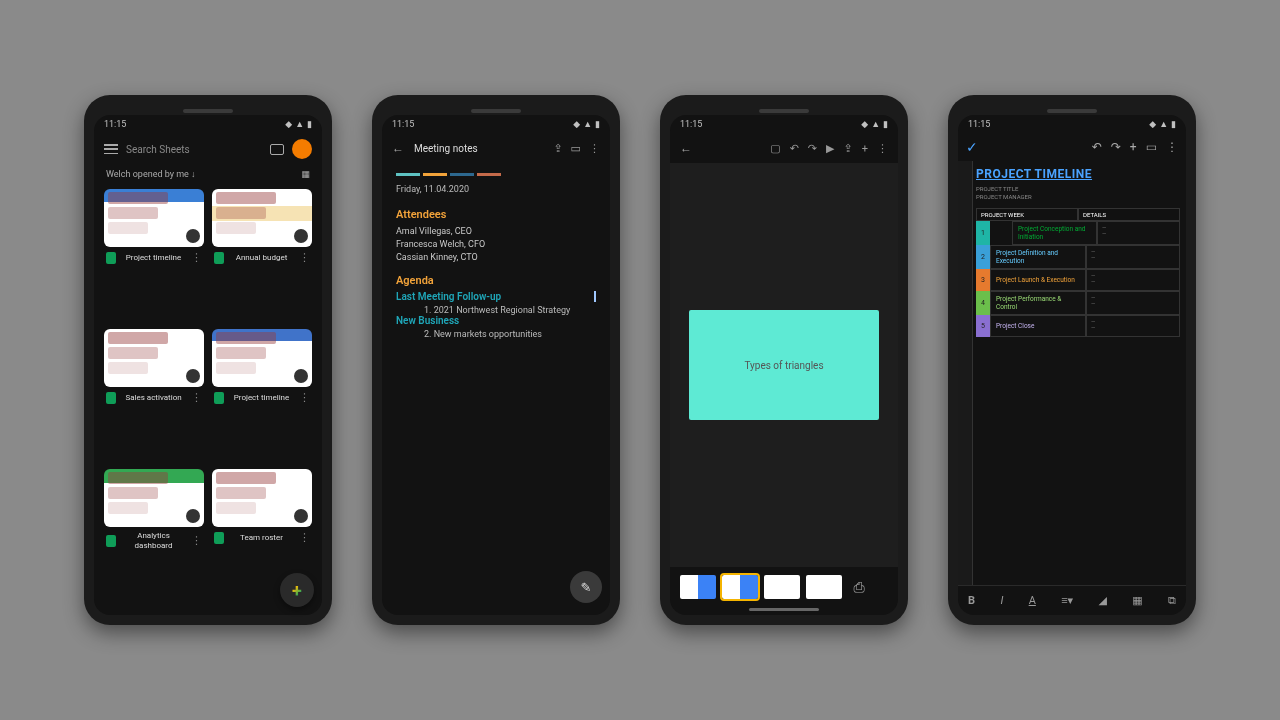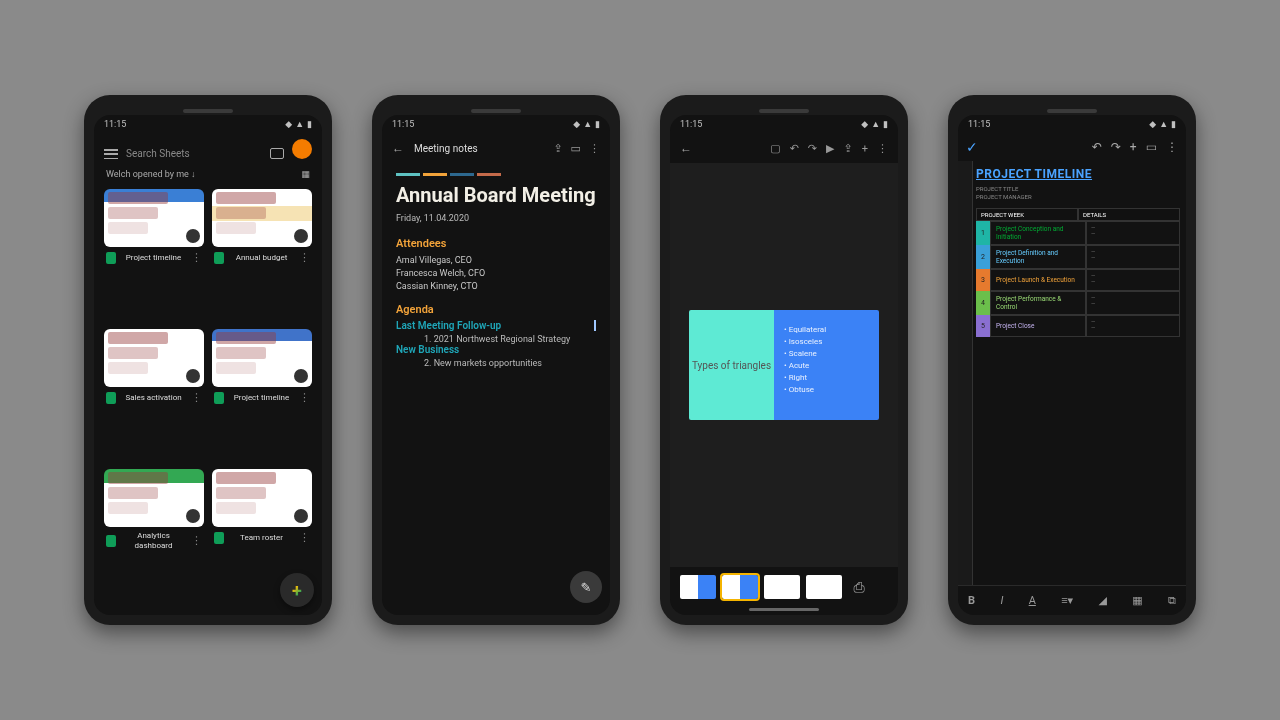--- a/index.html
+++ b/index.html
@@ -33,21 +33,21 @@
     margin-top:10px;
   }
   .status-bar {
     display:flex; justify-content:space-between; align-items:center;
     padding:4px 10px; font-size:9px; color:#c0c0c0;
   }
   .status-bar .icons span { margin-left:3px; font-size:9px; }
 
   
   .sheets-top {
-    display:flex; align-items:flex-end; padding:6px 10px; gap:8px;
+    display:flex; align-items:center; padding:6px 10px; gap:8px;
   }
   .ham { width:14px; height:10px; display:flex; flex-direction:column; justify-content:space-between; }
   .ham span { height:1.5px; background:#aaa; display:block; }
   .search-pl { flex:1; color:#888; font-size:10px; }
   .folder-icon { width:14px; height:11px; border:1.5px solid #aaa; border-radius:2px; position:relative; }
   .avatar { width:20px; height:20px; border-radius:50%; background:#f47c00; }
   .filter-row { display:flex; justify-content:space-between; align-items:center; padding:4px 12px; color:#aaa; font-size:9px; }
   .grid { flex:1; display:grid; grid-template-columns:1fr 1fr; gap:6px 8px; padding:6px 10px; overflow:hidden; }
   .tile { display:flex; flex-direction:column; }
   .thumb { height:58px; border-radius:6px; background:#fff; position:relative; overflow:hidden; }
@@ -227,21 +227,20 @@
         <span>⋮</span>
       </div>
     </div>
     <div class="doc-body">
       <div class="stripe-row">
         <span style="background:#5ec2c2"></span>
           <span style="background:#f2a33a"></span>
           <span style="background:#2d688f"></span>
           <span style="background:#c46a4a"></span>
       </div>
-      <div class="h1">Annual Board Meeting</div>
       <div class="date">Friday, 11.04.2020</div>
       <div class="sec">Attendees</div>
       <div id="attendees">
           <div class="attendee">Amal Villegas, CEO</div>
           <div class="attendee">Francesca Welch, CFO</div>
           <div class="attendee">Cassian Kinney, CTO</div>
         </div>
       <div class="sec">Agenda</div>
       <div class="sub cursor">Last Meeting Follow-up</div>
       <div class="li">1.   2021 Northwest Regional Strategy</div>
@@ -267,28 +266,20 @@
         <span>↷</span>
         <span>▶</span>
         <span>⇪</span>
         <span>+</span>
         <span>⋮</span>
       </div>
     </div>
     <div class="slide-canvas">
       <div class="slide">
         <div class="slide-left">Types of triangles</div>
-        <div class="slide-right" id="bullets">
-            <div class="bullet">Equilateral</div>
-            <div class="bullet">Isosceles</div>
-            <div class="bullet">Scalene</div>
-            <div class="bullet">Acute</div>
-            <div class="bullet">Right</div>
-            <div class="bullet">Obtuse</div>
-          </div>
       </div>
     </div>
     <div class="filmstrip">
       <div class="fs" style="background:linear-gradient(90deg,#fff 50%,#3b82f6 50%)"></div>
       <div class="fs selected" style="background:linear-gradient(90deg,#fff 50%,#3b82f6 50%)"></div>
       <div class="fs" style="background:#fff"></div>
       <div class="fs" style="background:#fff"></div>
       <span class="fs-add">⎙</span>
     </div>
     <div class="home-ind"></div>
@@ -315,21 +306,21 @@
       <div class="meta-row">PROJECT TITLE</div>
       <div class="meta-row">PROJECT MANAGER</div>
       <div class="table">
         <div class="thead">
           <div class="th" style="flex:2">PROJECT WEEK</div>
           <div class="th" style="flex:2">DETAILS</div>
         </div>
         <div id="phases">
             <div class="trow">
               <div class="idx" style="background: rgb(31, 181, 166);">1</div>
-              <div class="phase" style="color: rgb(0, 170, 51);">Project Conception and Initiation</div>
+              <div class="phase" style="color: rgb(0, 170, 51); margin-left: 22px;">Project Conception and Initiation</div>
               <div class="detail">—<br>—</div>
             </div>
             <div class="trow">
               <div class="idx" style="background: rgb(58, 160, 216);">2</div>
               <div class="phase" style="color: rgb(102, 204, 255);">Project Definition and Execution</div>
               <div class="detail">—<br>—</div>
             </div>
             <div class="trow">
               <div class="idx" style="background: rgb(230, 122, 46);">3</div>
               <div class="phase" style="color: rgb(242, 163, 58);">Project Launch &amp; Execution</div>

